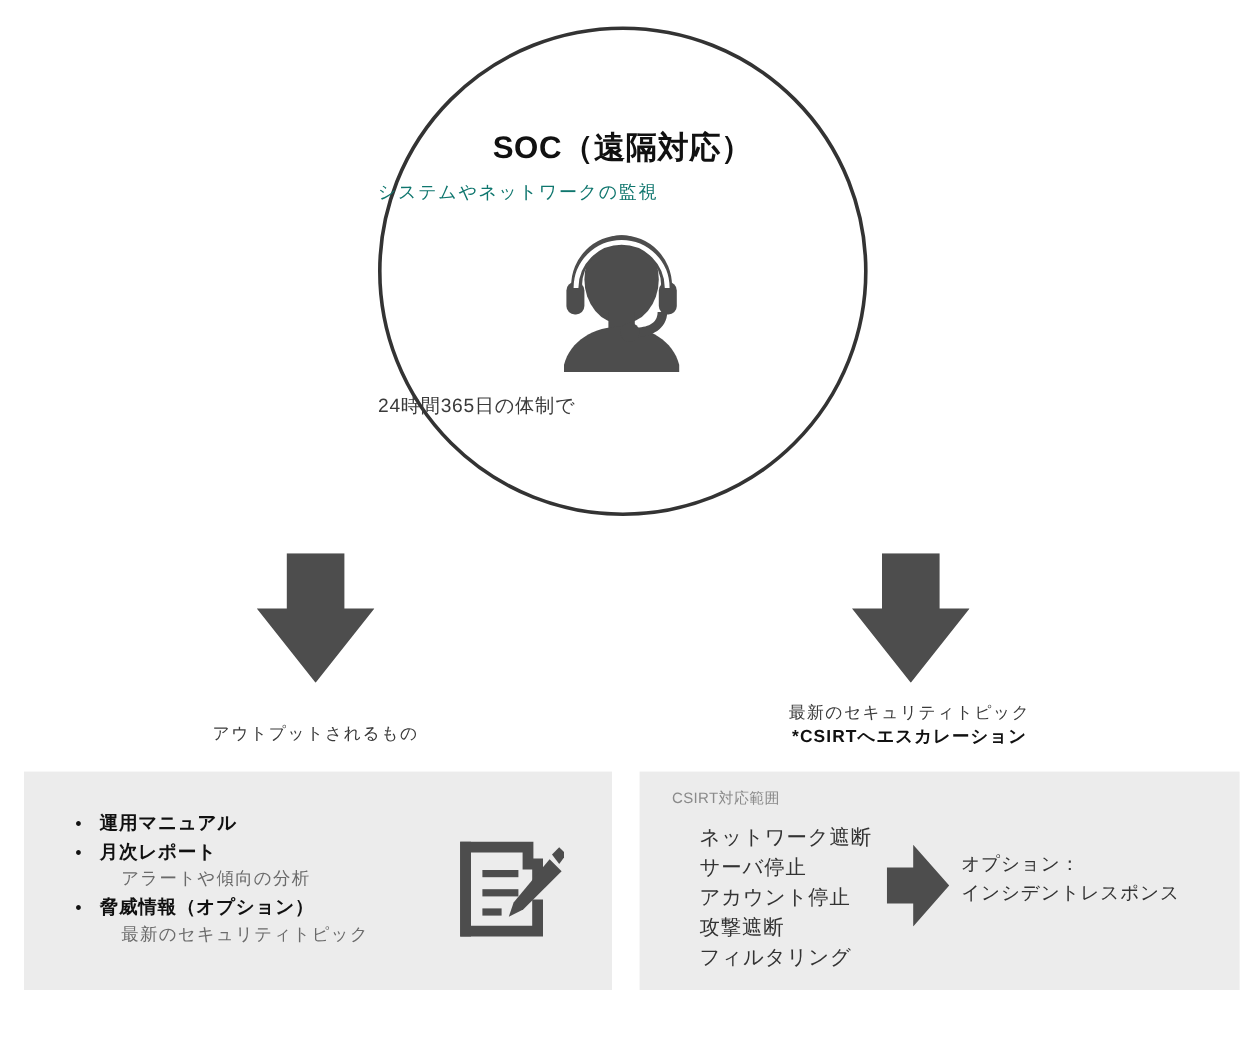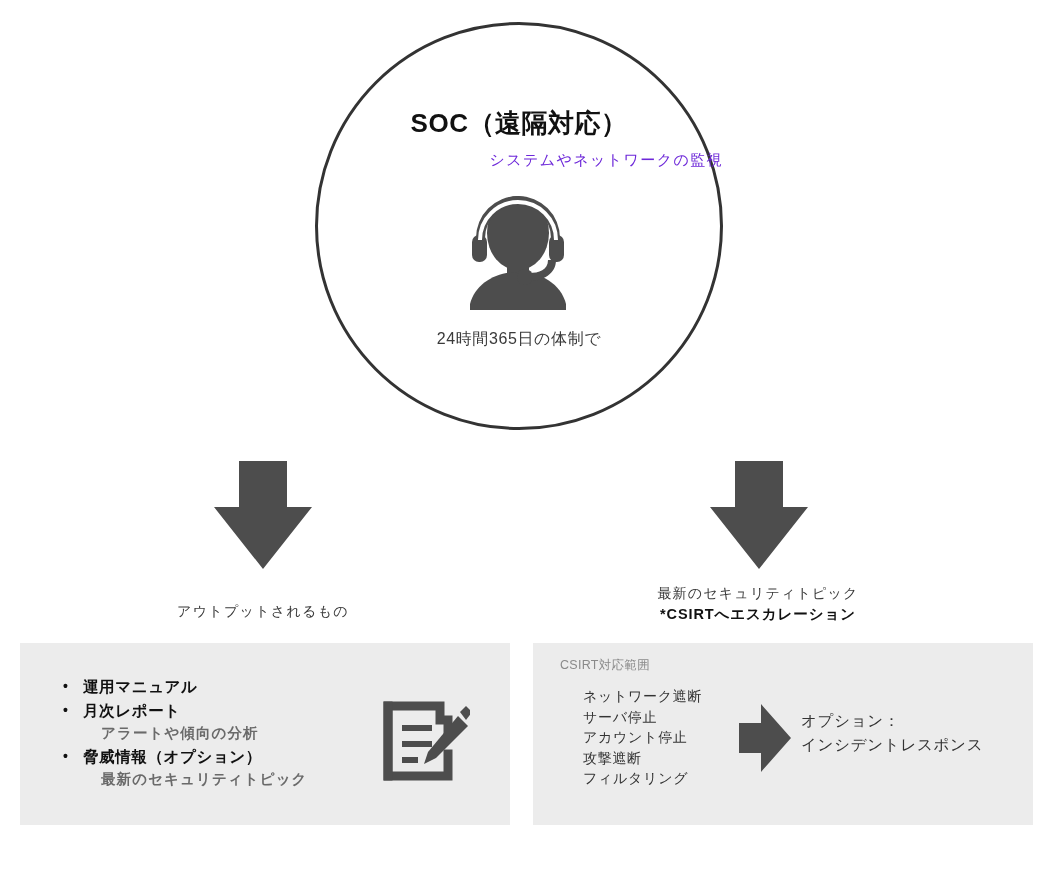--- a/index.html
+++ b/index.html
@@ -42,38 +42,37 @@
     font-weight: bold;
     letter-spacing: 0.5px;
     color: #111111;
     line-height: 1.2;
   }
   .soc-subtitle {
     position: absolute;
     left: 315px;
     top: 151px;
     width: 408px;
-    text-align: right;
+    text-align: left;
     font-size: 15px;
-    color: #6d28d9;
+    color: #0f766e;
     letter-spacing: 1.4px;
   }
   .soc-operator-icon {
     position: absolute;
     left: 455px;
     top: 186px;
     width: 126px;
     height: 124px;
   }
   .soc-footer {
     position: absolute;
     left: 315px;
     top: 327px;
     width: 408px;
-    text-align: center;
     font-size: 16px;
     color: #3a3a3a;
     line-height: 1.55;
     letter-spacing: 0.6px;
   }
 
   
   .down-arrow {
     position: absolute;
     width: 98px;
@@ -139,21 +138,21 @@
     letter-spacing: 0.6px;
   }
   .bullet-mark {
     width: 20px;
     flex: 0 0 20px;
     font-size: 14px;
     line-height: 1.6;
   }
   .bullet-sub {
     font-size: 14.5px;
-    font-weight: bold;
+    font-weight: normal;
     color: #6a6a6a;
     padding-left: 38px;
     line-height: 1.5;
     letter-spacing: 1.1px;
   }
   .doc-pencil-icon {
     position: absolute;
     left: 380px;
     top: 698px;
     width: 90px;
@@ -166,21 +165,21 @@
     left: 560px;
     top: 657px;
     font-size: 12.5px;
     color: #8a8a8a;
     letter-spacing: 0.3px;
   }
   .scope-list {
     position: absolute;
     left: 583px;
     top: 686px;
-    font-size: 14px;
+    font-size: 17px;
     color: #333333;
     line-height: 1.47;
     letter-spacing: 0.7px;
   }
   .right-arrow-icon {
     position: absolute;
     left: 739px;
     top: 704px;
     width: 52px;
     height: 68px;

